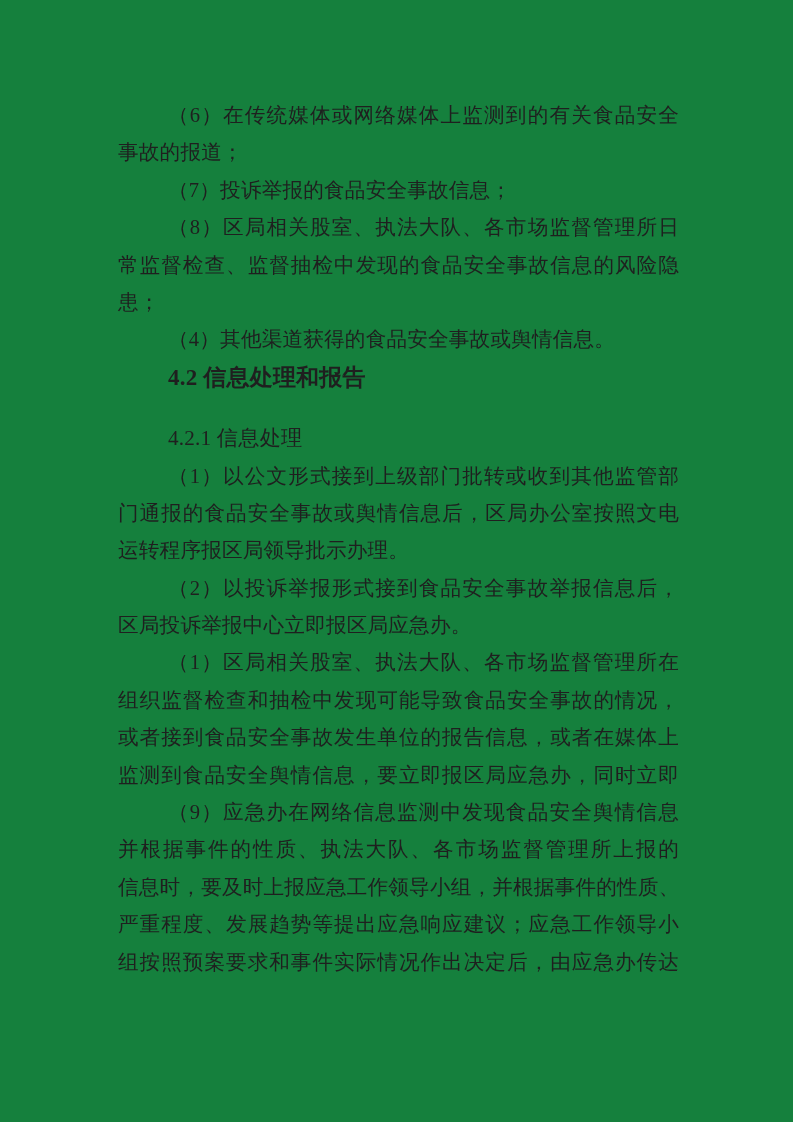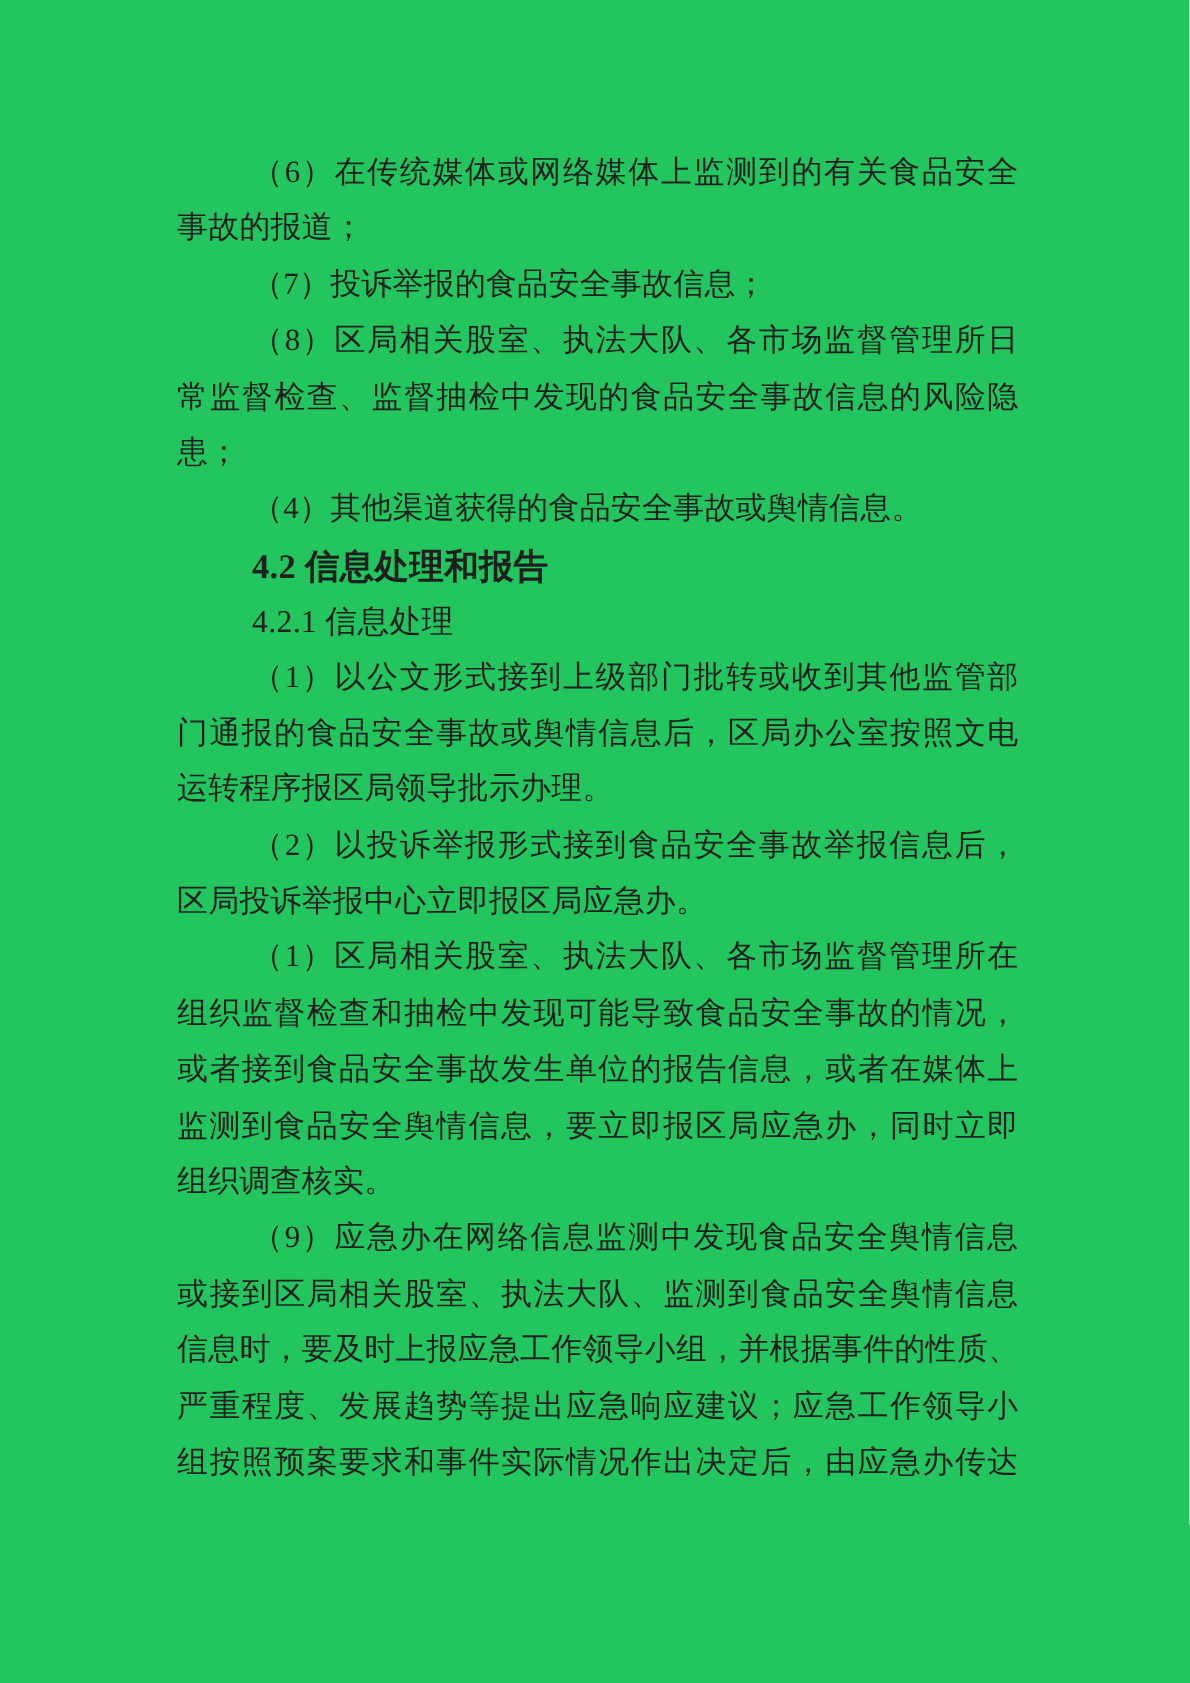--- a/index.html
+++ b/index.html
@@ -4,21 +4,21 @@
 <style>
   html, body {
     margin: 0;
     padding: 0;
     background: #ffffff;
   }
   .page {
     position: relative;
     width: 793px;
     height: 1122px;
-    background: #22c55e;
+    background: #15803d;
     overflow: hidden;
     font-family: "Liberation Serif", serif;
   }
   .text-block {
     position: absolute;
     left: 118px;
     top: 97px;
     width: 561px;
   }
   .line {
@@ -38,20 +38,21 @@
     text-align-last: left;
     white-space: normal;
   }
   .para.heading2 .line {
     font-weight: 700;
     font-size: 23px;
   }
   .para.heading3 .line {
     font-weight: 400;
     font-size: 21.2px;
+    margin-top: 24px;
   }
 </style>
 </head>
 <body>
 
 <div class="page">
   <div class="text-block" style="color: rgb(31, 31, 31);">
       <div class="para body">
         <div class="line first">（6）在传统媒体或网络媒体上监测到的有关食品安全</div>
         <div class="line last">事故的报道；</div>
@@ -80,23 +81,22 @@
       </div>
       <div class="para body">
         <div class="line first">（2）以投诉举报形式接到食品安全事故举报信息后，</div>
         <div class="line last">区局投诉举报中心立即报区局应急办。</div>
       </div>
       <div class="para body">
         <div class="line first">（1）区局相关股室、执法大队、各市场监督管理所在</div>
         <div class="line">组织监督检查和抽检中发现可能导致食品安全事故的情况，</div>
         <div class="line">或者接到食品安全事故发生单位的报告信息，或者在媒体上</div>
         <div class="line">监测到食品安全舆情信息，要立即报区局应急办，同时立即</div>
-        <div class="line last">组织调查核实。</div>
       </div>
       <div class="para body">
         <div class="line first">（9）应急办在网络信息监测中发现食品安全舆情信息</div>
-        <div class="line">或接到区局相关股室、执法大队、监测到食品安全舆情信息</div>
+        <div class="line">并根据事件的性质、执法大队、各市场监督管理所上报的</div>
         <div class="line">信息时，要及时上报应急工作领导小组，并根据事件的性质、</div>
         <div class="line">严重程度、发展趋势等提出应急响应建议；应急工作领导小</div>
         <div class="line">组按照预案要求和事件实际情况作出决定后，由应急办传达</div>
       </div>
     </div>
 </div>
 
 </body></html>

